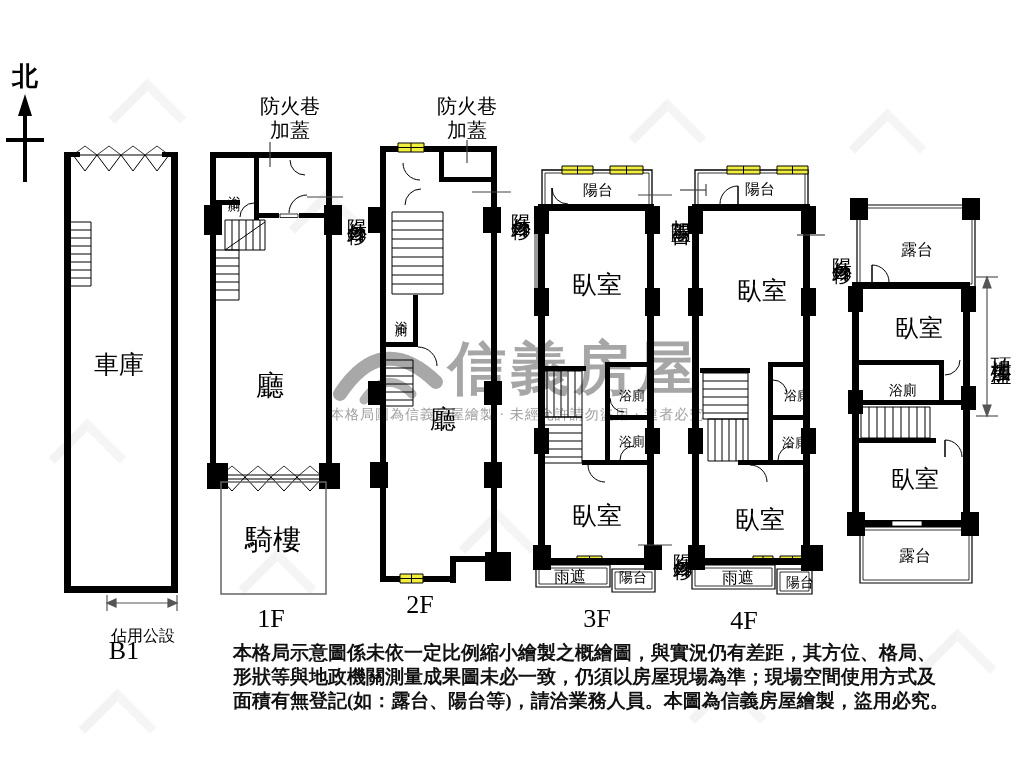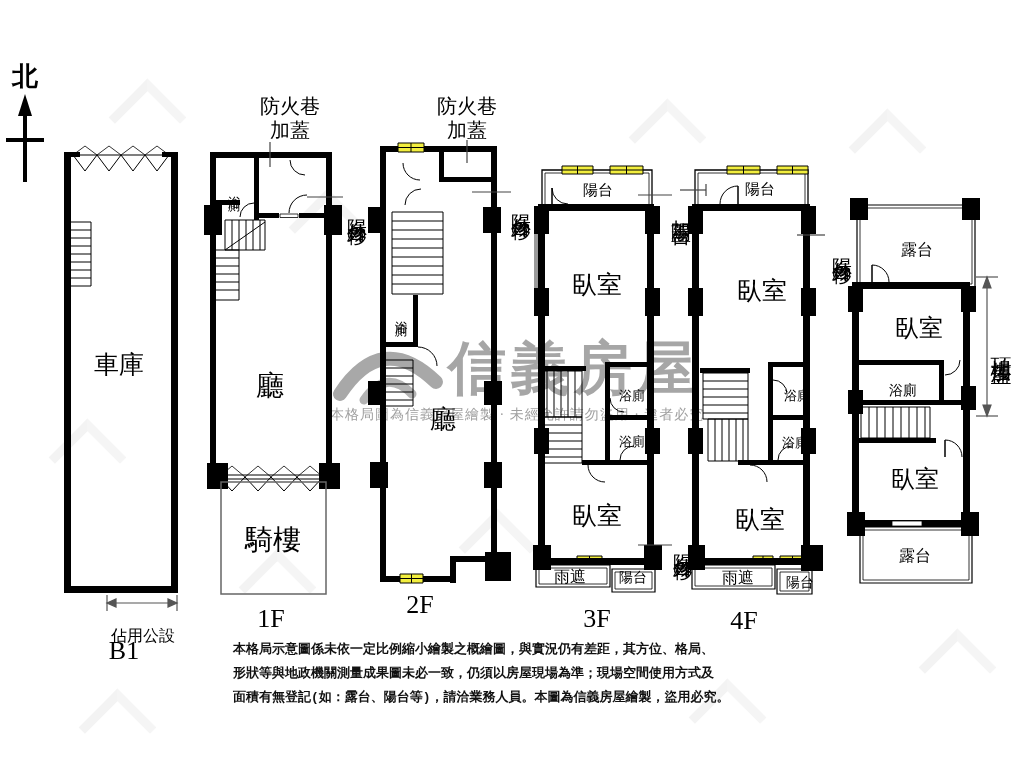--- a/index.html
+++ b/index.html
@@ -6,22 +6,22 @@
   #canvas{position:relative;width:1024px;height:768px;background:#ffffff;overflow:hidden;
           font-family:"Liberation Serif",serif;}
   .plan{position:absolute;z-index:2;overflow:visible;}
   .lbl{position:absolute;z-index:3;color:#000;white-space:nowrap;transform:translate(-50%,-50%);
        font-family:"Liberation Serif",serif;line-height:1.05;text-align:center;}
   .v{writing-mode:vertical-rl;text-orientation:upright;letter-spacing:2px;}
   .fl{font-size:26px;}
   .wm{position:absolute;z-index:1;color:#a6a6a6;}
   .brand{font-size:58px;font-weight:bold;letter-spacing:5px;}
   .notice{font-size:14px;letter-spacing:1px;color:#a0a0a0;}
-  .disc{position:absolute;z-index:3;font-size:13px;font-weight:700;color:#111;
-        font-family:Liberation Mono, monospace;white-space:nowrap;text-align:right;}
+  .disc{position:absolute;z-index:3;font-size:19px;font-weight:700;color:#111;
+        font-family:Liberation Serif, serif;white-space:nowrap;text-align:right;}
   .chip{position:absolute;z-index:0;width:46px;height:46px;border-left:9px solid #efefef;
         border-top:9px solid #f2f2f2;transform:rotate(45deg);opacity:.7;}
   svg line,svg polyline,svg path,svg rect{vector-effect:non-scaling-stroke;}
 </style>
 </head>
 <body>
 
 <div id="canvas">
 
   <div class="chip" style="left:120px;top:90px"></div>

